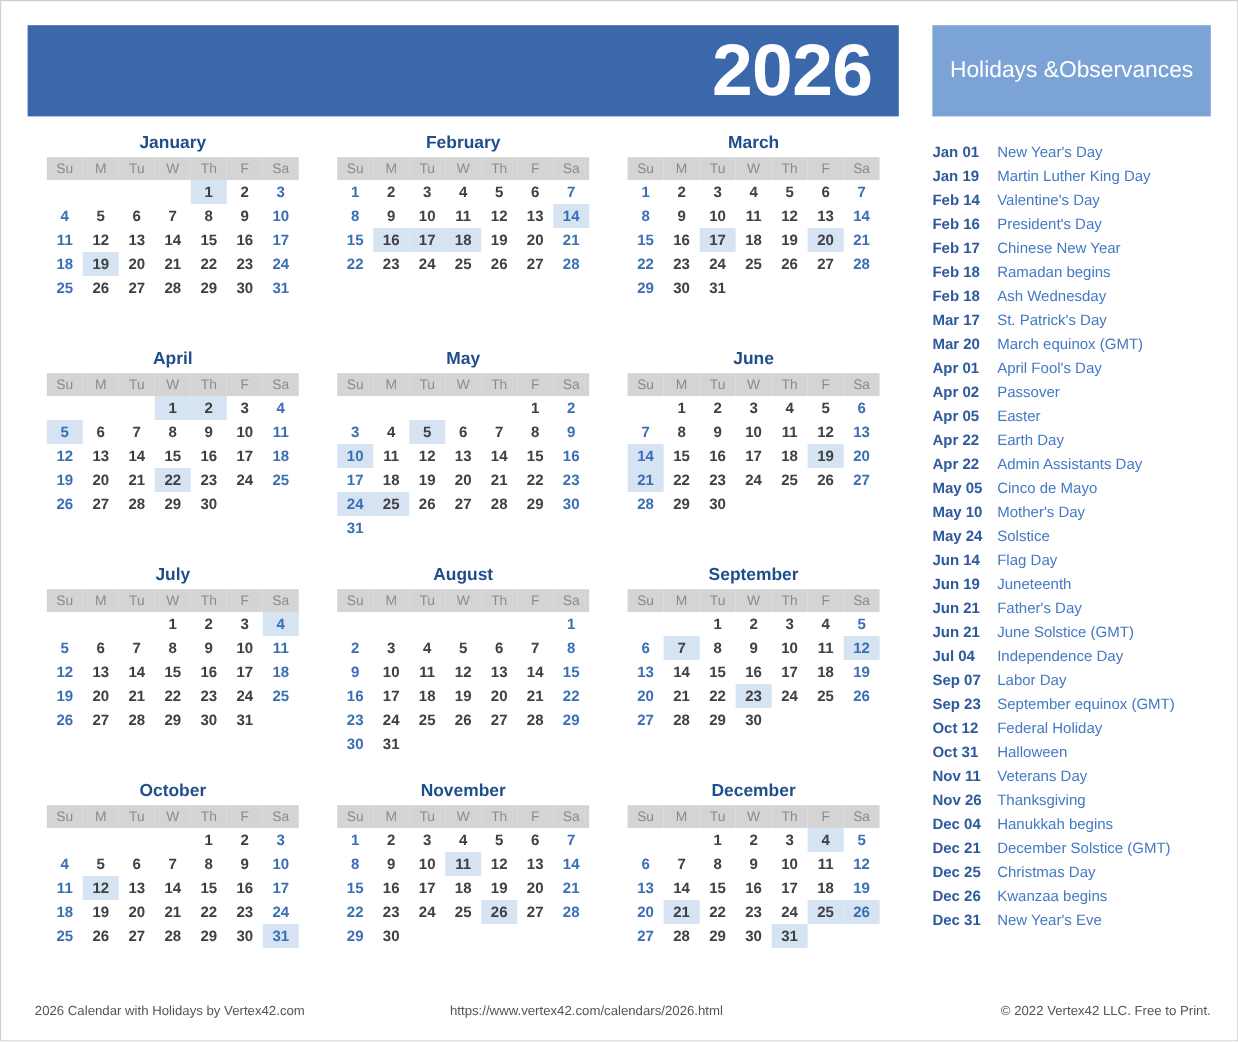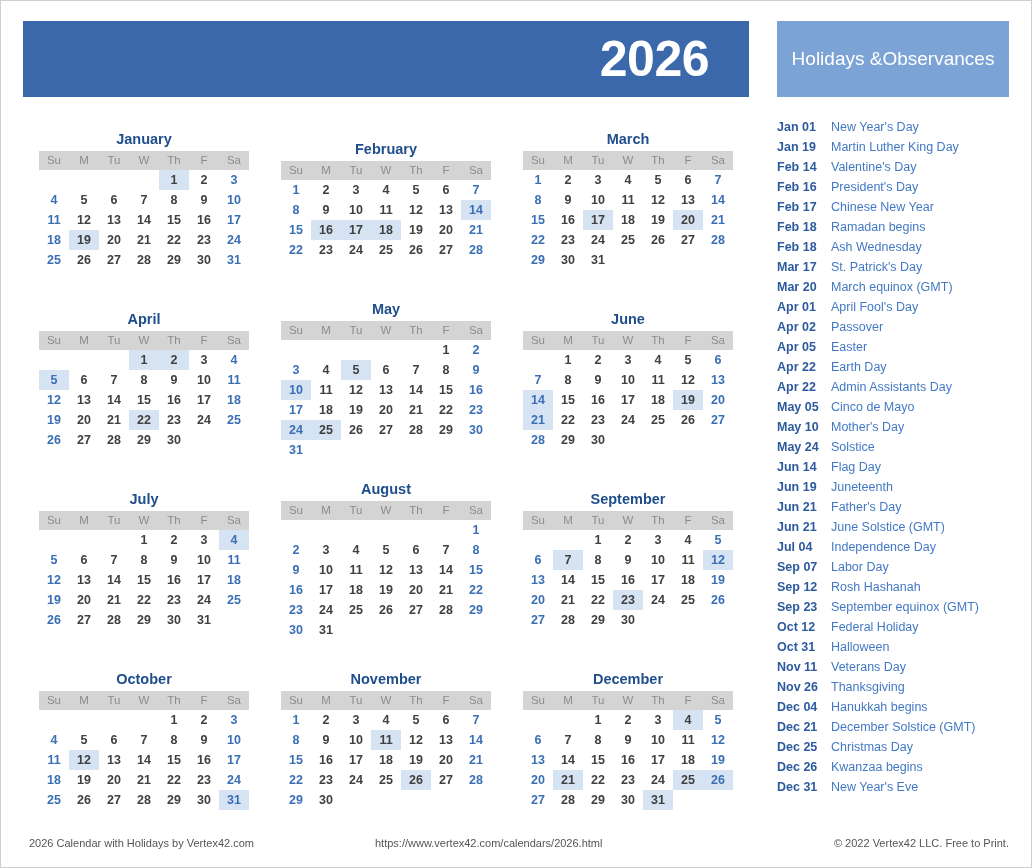--- a/index.html
+++ b/index.html
@@ -18,24 +18,24 @@
 
   
   #banner {
     position: absolute;
     left: 22px; top: 20px;
     width: 726px; height: 76px;
     background: #3a68ab;
   }
   #banner .year {
     position: absolute;
-    right: 40px; top: 50%;
+    right: 22px; top: 50%;
     transform: translateY(-50%);
     color: #ffffff;
-    font-size: 50px;
+    font-size: 61px;
     font-weight: bold;
     letter-spacing: -0.5px;
     line-height: 1;
   }
 
   
   #sidebar {
     position: absolute;
     left: 776px; top: 20px;
     width: 232px;
@@ -77,21 +77,20 @@
 
   
   #months {
     position: absolute;
     left: 22px; top: 108px;
     width: 726px;
   }
   .month-row {
     display: flex;
     height: 180px;
-    align-items: center;
   }
   .month {
     width: 242px;
   }
   .month-title {
     text-align: center;
     color: #1f4e8c;
     font-weight: bold;
     font-size: 14.5px;
     height: 22px;
@@ -1014,24 +1013,20 @@
         </div>
         <div class="holiday-row">
           <div class="holiday-date">Jul 04</div>
           <div class="holiday-name">Independence Day</div>
         </div>
         <div class="holiday-row">
           <div class="holiday-date">Sep 07</div>
           <div class="holiday-name">Labor Day</div>
         </div>
         <div class="holiday-row">
-          <div class="holiday-date">Sep 12</div>
-          <div class="holiday-name">Rosh Hashanah</div>
-        </div>
-        <div class="holiday-row">
           <div class="holiday-date">Sep 23</div>
           <div class="holiday-name">September equinox (GMT)</div>
         </div>
         <div class="holiday-row">
           <div class="holiday-date">Oct 12</div>
           <div class="holiday-name">Federal Holiday</div>
         </div>
         <div class="holiday-row">
           <div class="holiday-date">Oct 31</div>
           <div class="holiday-name">Halloween</div>

